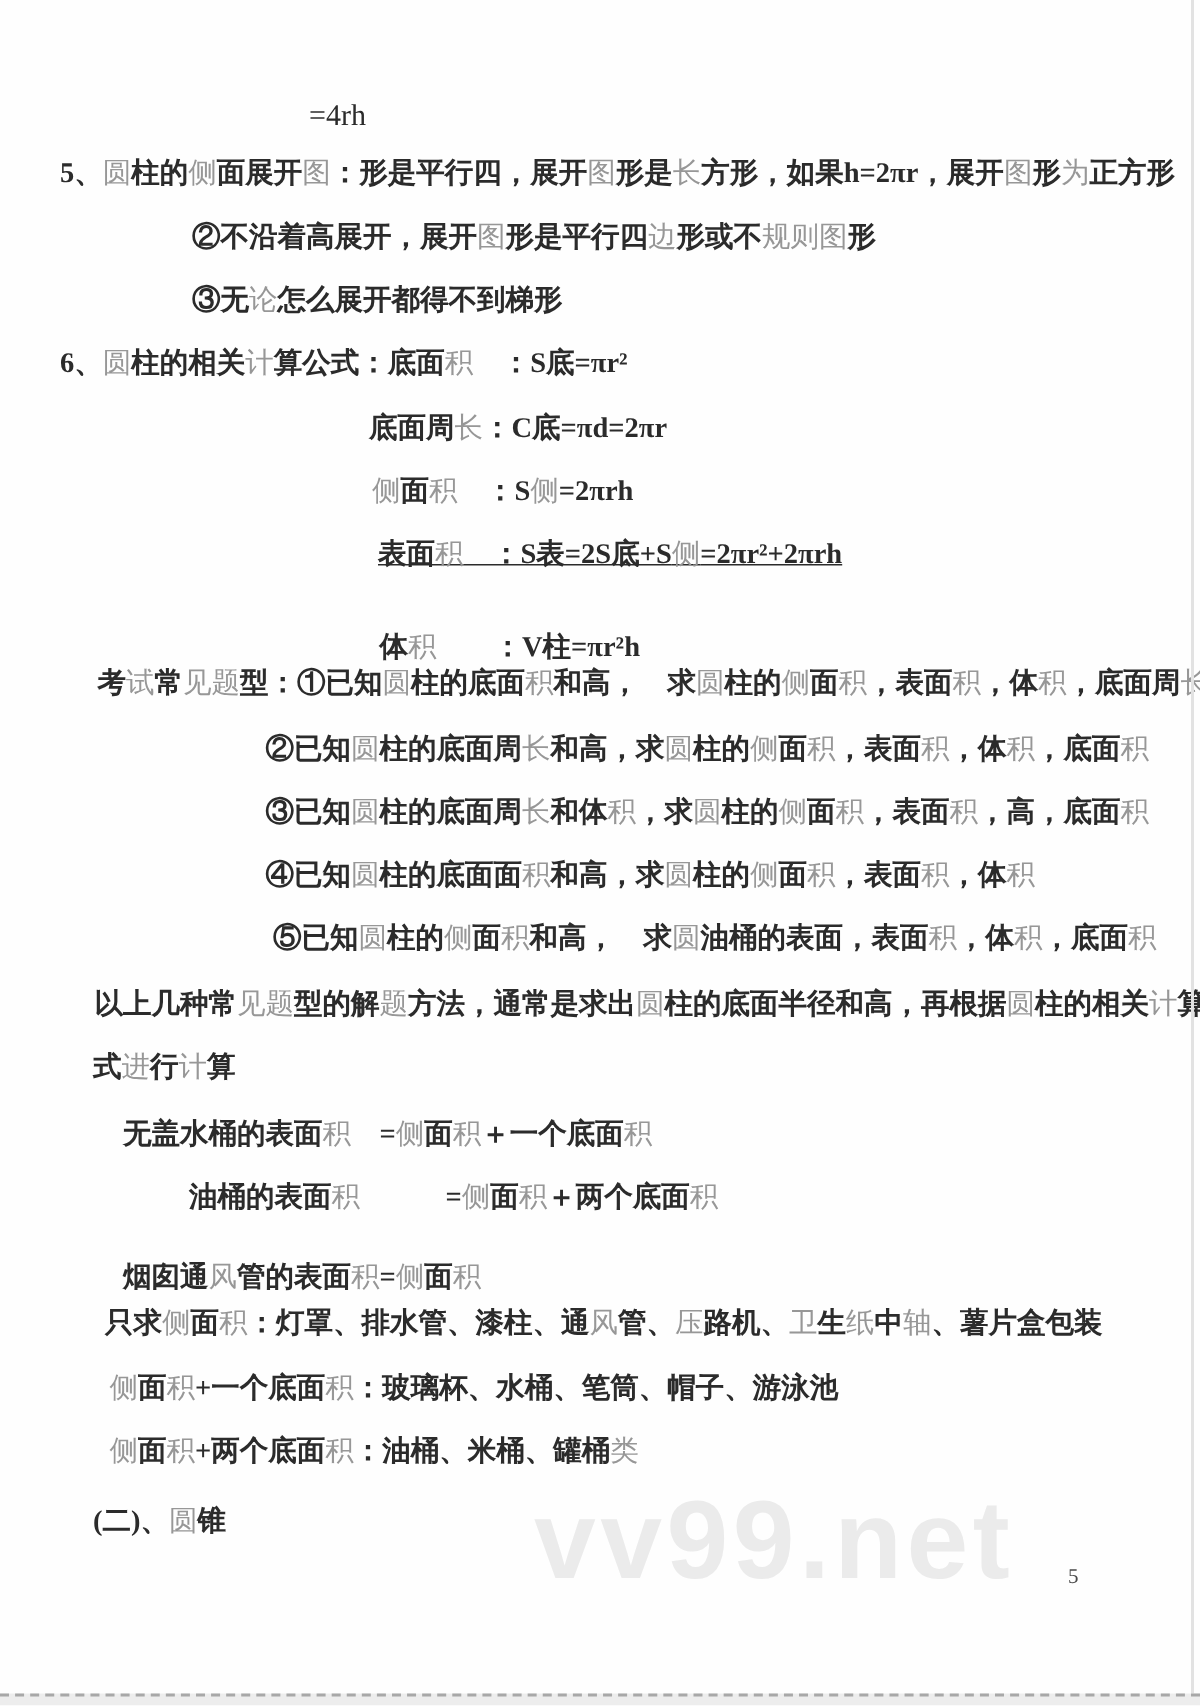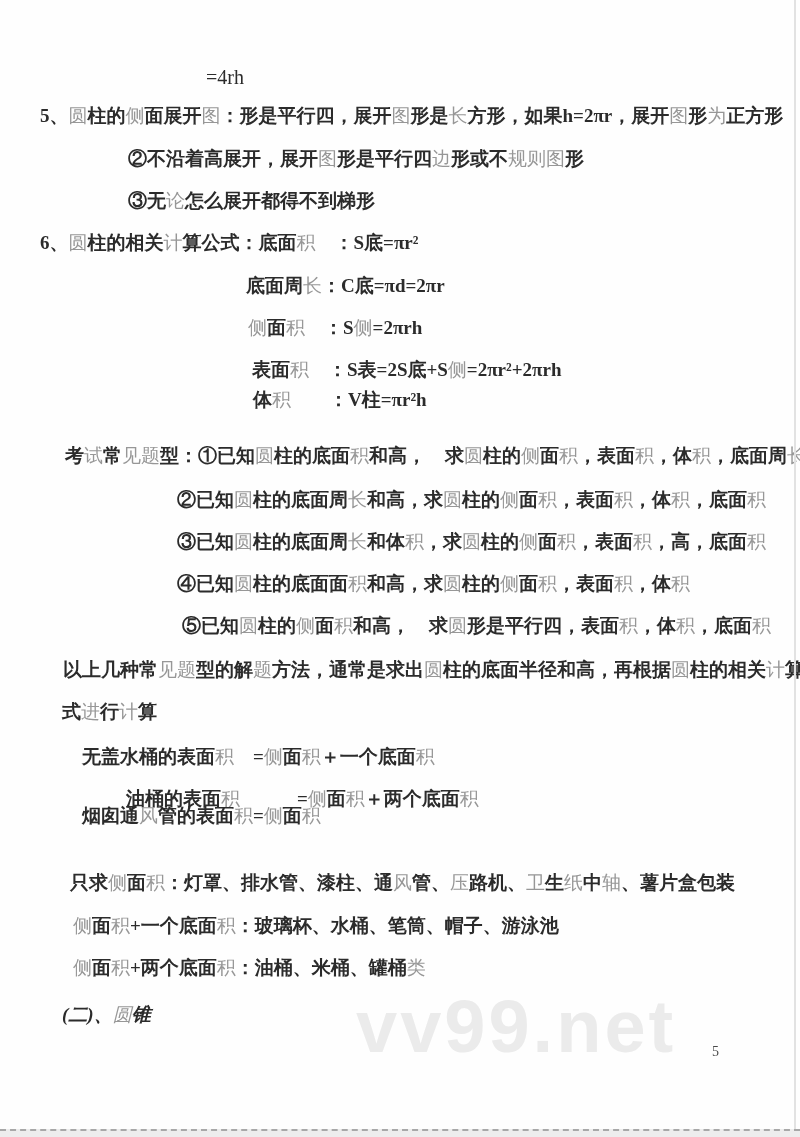--- a/index.html
+++ b/index.html
@@ -66,33 +66,33 @@
 <div class="page">
   <div class="watermark">vv99.net</div>
   <div id="lines-container">
       <div class="line formula" style="left: 206px; top: 66px;"><span>=4rh</span></div>
       <div class="line" style="left: 40px; top: 104px;"><span>5、</span><span class="lc">圆</span><span>柱的</span><span class="lc">侧</span><span>面展开</span><span class="lc">图</span><span>：形是平行四，展开</span><span class="lc">图</span><span>形是</span><span class="lc">长</span><span>方形，如果h=2πr，展开</span><span class="lc">图</span><span>形</span><span class="lc">为</span><span>正方形</span></div>
       <div class="line" style="left: 128px; top: 147px;"><span>②不沿着高展开，展开</span><span class="lc">图</span><span>形是平行四</span><span class="lc">边</span><span>形或不</span><span class="lc">规则图</span><span>形</span></div>
       <div class="line" style="left: 128px; top: 189px;"><span>③无</span><span class="lc">论</span><span>怎么展开都得不到梯形</span></div>
       <div class="line" style="left: 40px; top: 231px;"><span>6、</span><span class="lc">圆</span><span>柱的相关</span><span class="lc">计</span><span>算公式：底面</span><span class="lc">积</span><span>　：S底=πr²</span></div>
       <div class="line" style="left: 246px; top: 274px;"><span>底面周</span><span class="lc">长</span><span>：C底=πd=2πr</span></div>
       <div class="line" style="left: 248px; top: 316px;"><span class="lc">侧</span><span>面</span><span class="lc">积</span><span>　：S</span><span class="lc">侧</span><span>=2πrh</span></div>
-      <div class="line" style="left: 252px; top: 358px;"><span>表面</span><span class="lc">积</span><span>　：S表=2S底+S</span><span class="lc">侧</span><span>=2πr²+2πrh</span></div>
-      <div class="line" style="left: 253px; top: 388px; text-align: right;"><span>体</span><span class="lc">积</span><span>　　：V柱=πr²h</span></div>
+      <div class="line" style="left: 252px; top: 358px; text-decoration: underline;"><span>表面</span><span class="lc">积</span><span>　：S表=2S底+S</span><span class="lc">侧</span><span>=2πr²+2πrh</span></div>
+      <div class="line" style="left: 253px; top: 420px; text-align: right;"><span>体</span><span class="lc">积</span><span>　　：V柱=πr²h</span></div>
       <div class="line" style="left: 65px; top: 444px;"><span>考</span><span class="lc">试</span><span>常</span><span class="lc">见题</span><span>型：①已知</span><span class="lc">圆</span><span>柱的底面</span><span class="lc">积</span><span>和高，　求</span><span class="lc">圆</span><span>柱的</span><span class="lc">侧</span><span>面</span><span class="lc">积</span><span>，表面</span><span class="lc">积</span><span>，体</span><span class="lc">积</span><span>，底面周</span><span class="lc">长</span></div>
       <div class="line" style="left: 177px; top: 488px;"><span>②已知</span><span class="lc">圆</span><span>柱的底面周</span><span class="lc">长</span><span>和高，求</span><span class="lc">圆</span><span>柱的</span><span class="lc">侧</span><span>面</span><span class="lc">积</span><span>，表面</span><span class="lc">积</span><span>，体</span><span class="lc">积</span><span>，底面</span><span class="lc">积</span></div>
       <div class="line" style="left: 177px; top: 530px;"><span>③已知</span><span class="lc">圆</span><span>柱的底面周</span><span class="lc">长</span><span>和体</span><span class="lc">积</span><span>，求</span><span class="lc">圆</span><span>柱的</span><span class="lc">侧</span><span>面</span><span class="lc">积</span><span>，表面</span><span class="lc">积</span><span>，高，底面</span><span class="lc">积</span></div>
       <div class="line" style="left: 177px; top: 572px;"><span>④已知</span><span class="lc">圆</span><span>柱的底面面</span><span class="lc">积</span><span>和高，求</span><span class="lc">圆</span><span>柱的</span><span class="lc">侧</span><span>面</span><span class="lc">积</span><span>，表面</span><span class="lc">积</span><span>，体</span><span class="lc">积</span></div>
-      <div class="line" style="left: 182px; top: 614px;"><span>⑤已知</span><span class="lc">圆</span><span>柱的</span><span class="lc">侧</span><span>面</span><span class="lc">积</span><span>和高，　求</span><span class="lc">圆</span><span>形是平行四，表面</span><span class="lc">积</span><span>，体</span><span class="lc">积</span><span>，底面</span><span class="lc">积</span></div>
+      <div class="line" style="left: 182px; top: 614px;"><span>⑤已知</span><span class="lc">圆</span><span>柱的</span><span class="lc">侧</span><span>面</span><span class="lc">积</span><span>和高，　求</span><span class="lc">圆</span><span>油桶的表面，表面</span><span class="lc">积</span><span>，体</span><span class="lc">积</span><span>，底面</span><span class="lc">积</span></div>
       <div class="line" style="left: 63px; top: 658px;"><span>以上几种常</span><span class="lc">见题</span><span>型的解</span><span class="lc">题</span><span>方法，通常是求出</span><span class="lc">圆</span><span>柱的底面半径和高，再根据</span><span class="lc">圆</span><span>柱的相关</span><span class="lc">计</span><span>算公</span></div>
       <div class="line" style="left: 62px; top: 700px;"><span>式</span><span class="lc">进</span><span>行</span><span class="lc">计</span><span>算</span></div>
       <div class="line" style="left: 82px; top: 745px;"><span>无盖水桶的表面</span><span class="lc">积</span><span>　=</span><span class="lc">侧</span><span>面</span><span class="lc">积</span><span>＋一个底面</span><span class="lc">积</span></div>
       <div class="line" style="left: 82px; top: 787px; margin-left: 44px;"><span>油桶的表面</span><span class="lc">积</span><span>　　　=</span><span class="lc">侧</span><span>面</span><span class="lc">积</span><span>＋两个底面</span><span class="lc">积</span></div>
-      <div class="line" style="left: 82px; top: 804px;"><span>烟囱通</span><span class="lc">风</span><span>管的表面</span><span class="lc">积</span><span>=</span><span class="lc">侧</span><span>面</span><span class="lc">积</span></div>
+      <div class="line" style="left: 82px; top: 840px;"><span>烟囱通</span><span class="lc">风</span><span>管的表面</span><span class="lc">积</span><span>=</span><span class="lc">侧</span><span>面</span><span class="lc">积</span></div>
       <div class="line" style="left: 70px; top: 871px;"><span>只求</span><span class="lc">侧</span><span>面</span><span class="lc">积</span><span>：灯罩、排水管、漆柱、通</span><span class="lc">风</span><span>管、</span><span class="lc">压</span><span>路机、</span><span class="lc">卫</span><span>生</span><span class="lc">纸</span><span>中</span><span class="lc">轴</span><span>、薯片盒包装</span></div>
       <div class="line" style="left: 73px; top: 914px;"><span class="lc">侧</span><span>面</span><span class="lc">积</span><span>+一个底面</span><span class="lc">积</span><span>：玻璃杯、水桶、笔筒、帽子、游泳池</span></div>
       <div class="line" style="left: 73px; top: 956px;"><span class="lc">侧</span><span>面</span><span class="lc">积</span><span>+两个底面</span><span class="lc">积</span><span>：油桶、米桶、罐桶</span><span class="lc">类</span></div>
-      <div class="line" style="left: 62px; top: 1003px; font-style: italic;"><span>(二)、</span><span class="lc">圆</span><span>锥</span></div>
+      <div class="line" style="left: 62px; top: 1003px;"><span>(二)、</span><span class="lc">圆</span><span>锥</span></div>
     </div>
   <div class="page-number">5</div>
   <div class="right-edge"></div>
   <div class="bottom-strip"></div>
 </div>
 
 </body></html>

